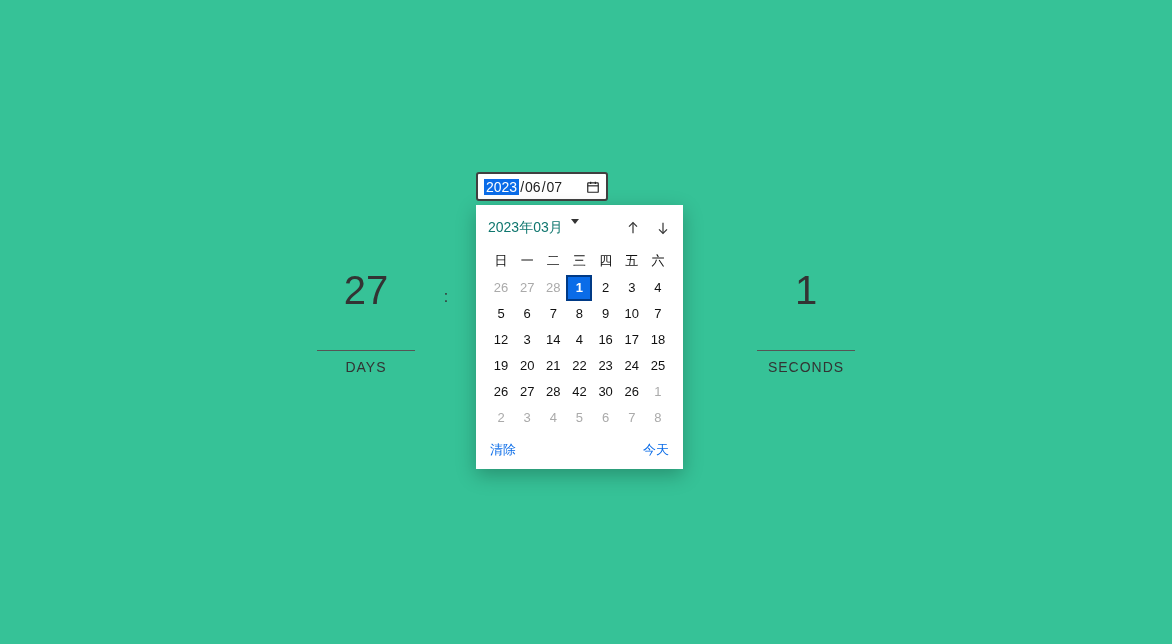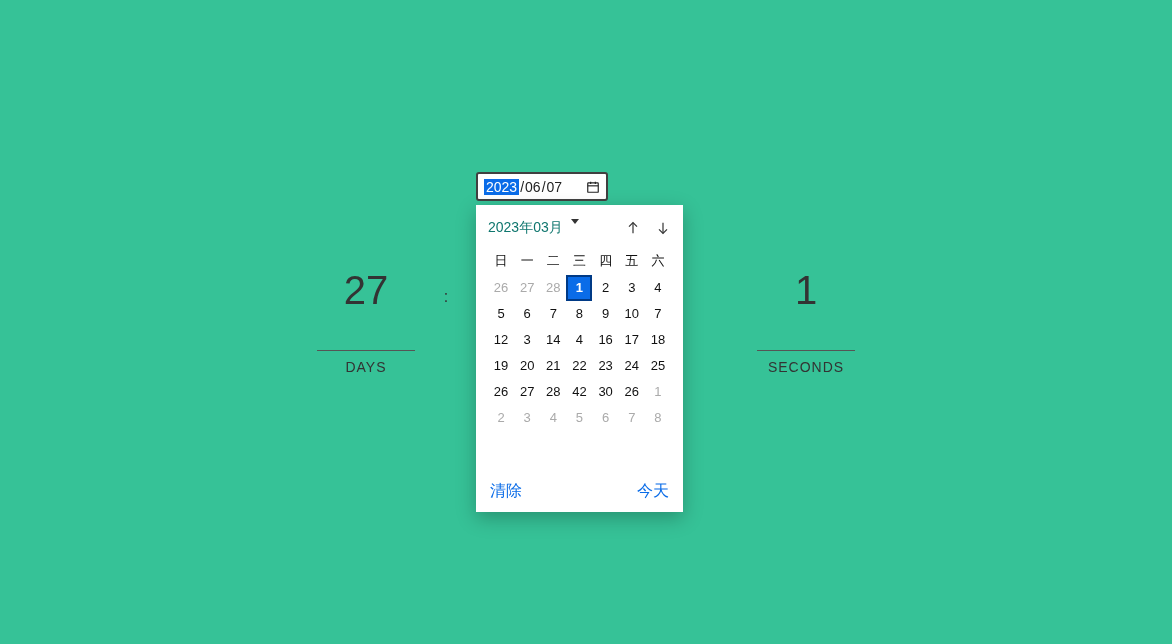--- a/index.html
+++ b/index.html
@@ -149,23 +149,22 @@
     }
 
     .cal-footer {
       display: flex;
       justify-content: space-between;
       margin-top: 10px;
       padding: 0 2px;
     }
     .cal-footer span {
       color: #0a6ce8;
-      font-size: 16px;
+      font-size: 13px;
       cursor: pointer;
-      margin-top: 40px;
     }
   </style>
 </head>
 <body>
 
 <div class="countdown">
   <div class="countdown-block">
     <div class="countdown-value">27</div>
     <div class="countdown-label">DAYS</div>
   </div>

